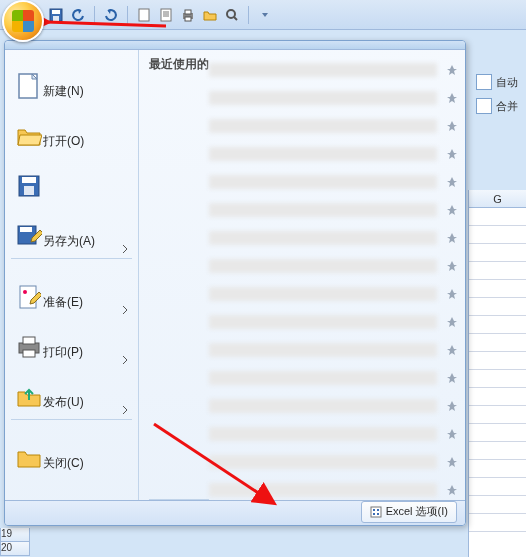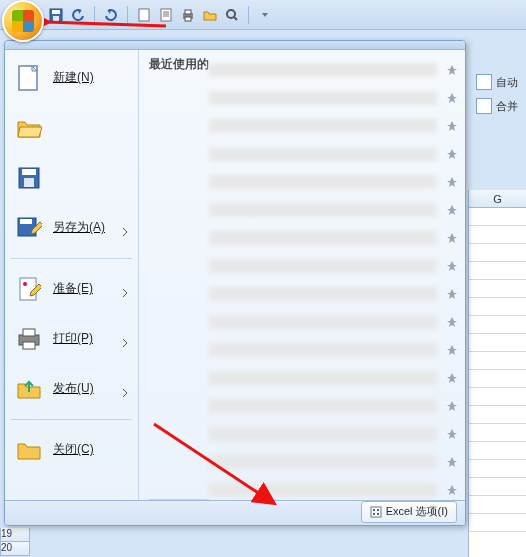--- a/index.html
+++ b/index.html
@@ -25,21 +25,21 @@
   .arrow2 { position:absolute; left:150px; top:420px; width:130px; height:100px; z-index:29; pointer-events:none; }
 
   
   .office-menu { position: absolute; left: 4px; top: 40px; width: 462px; height: 486px;
                  background: linear-gradient(#f5f9fe,#eaf2fb); border: 1px solid #7da2ce; border-radius: 4px;
                  box-shadow: 2px 2px 6px rgba(0,0,0,.25); z-index: 20; display:flex; flex-direction:column; }
   .office-menu .titlebar { height: 10px; background: linear-gradient(#d0e2f6,#b9d4ef); border-bottom:1px solid #9fb9dc;
                            border-radius:4px 4px 0 0; }
   .office-menu .body { flex:1; display:flex; }
   .left-col { width: 134px; border-right: 1px solid #c1d4ea; padding: 6px 0; display:flex; flex-direction:column; gap:6px; }
-  .menu-item { display:flex; align-items:center; height:44px; padding:0 10px; gap:10px; cursor:pointer;text-decoration:underline; }
+  .menu-item { display:flex; align-items:flex-end; height:44px; padding:0 10px; gap:0; cursor:pointer; }
   .menu-item .mi-icon { width:28px; height:28px; display:flex; align-items:center; justify-content:center; }
   .menu-item .mi-label { font-size:12px; color:#2a2a2a; flex:1; white-space:nowrap; }
   .menu-item .mi-arrow { width:6px; height:10px; }
   .left-sep { height:1px; background:#c1d4ea; margin:2px 6px; }
 
   .right-col { flex:1; display:flex; flex-direction:row; padding:4px 6px 0 10px; }
   .right-col .hdr { font-size:12px; font-weight:bold; color:#4a4a4a; border-bottom:1px solid #c1d4ea; padding:2px 0 4px; }
   .recent-list { flex:1; display:flex; flex-direction:column; gap:8px; padding-top:6px; }
   .recent-row  { display:flex; align-items:center; height:20px; }
   .recent-row .blur { flex:1; height:14px; background:#e8e8e8; filter:blur(2px); border-radius:2px; margin-right:8px; }
@@ -166,20 +166,21 @@
         <span class="mi-label">新建(N)</span>
       </div>
 
       <div class="menu-item">
         <span class="mi-icon">
             <svg width="26" height="22">
               <path d="M2 5h7l2 3h13v12H2z" fill="#f7c755" stroke="#b8860b"></path>
               <path d="M4 10h22l-3 10H2z" fill="#ffe08a" stroke="#b8860b"></path>
             </svg>
           </span>
+        <span class="mi-label">打开(O)</span>
       </div>
 
       <div class="menu-item">
         <span class="mi-icon">
             <svg width="24" height="24">
               <rect x="2" y="2" width="20" height="20" fill="#3b6db4" stroke="#274b80"></rect>
               <rect x="5" y="3" width="14" height="6" fill="#fff"></rect>
               <rect x="7" y="12" width="10" height="9" fill="#e0e8f4"></rect>
             </svg>
           </span>

